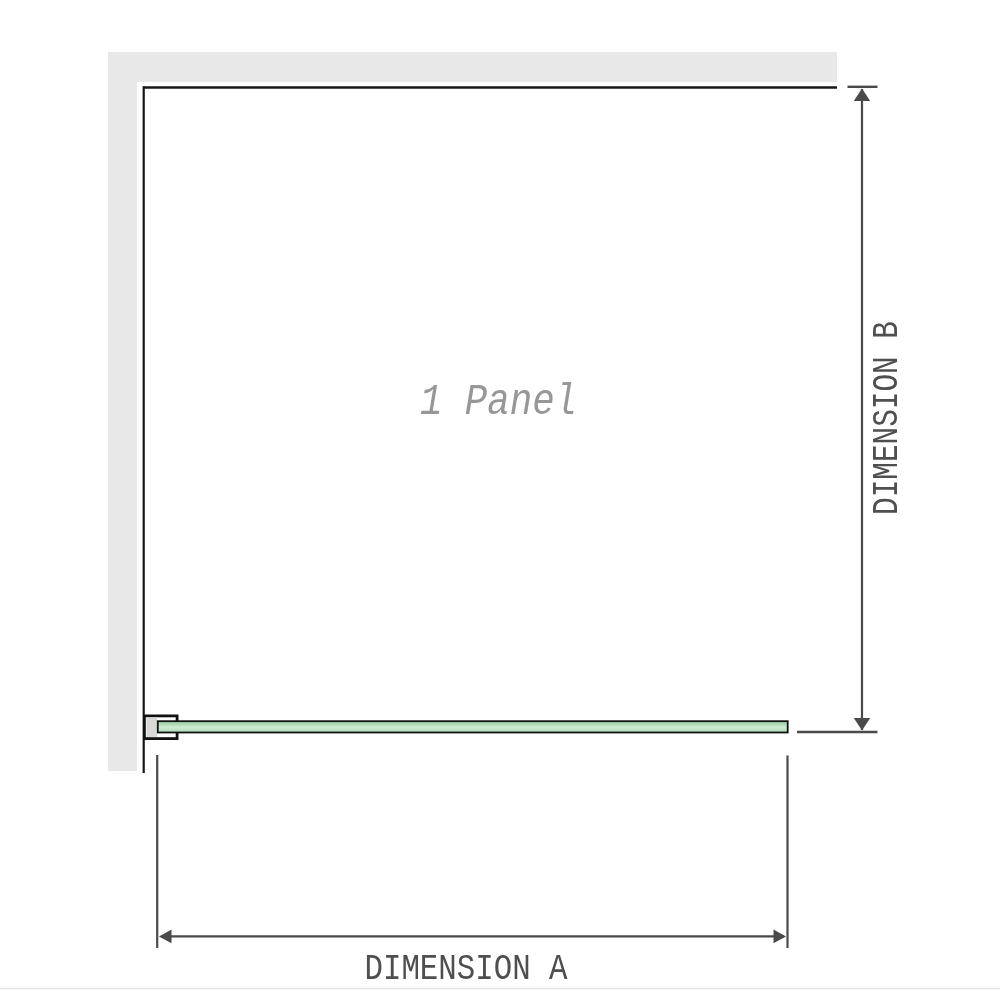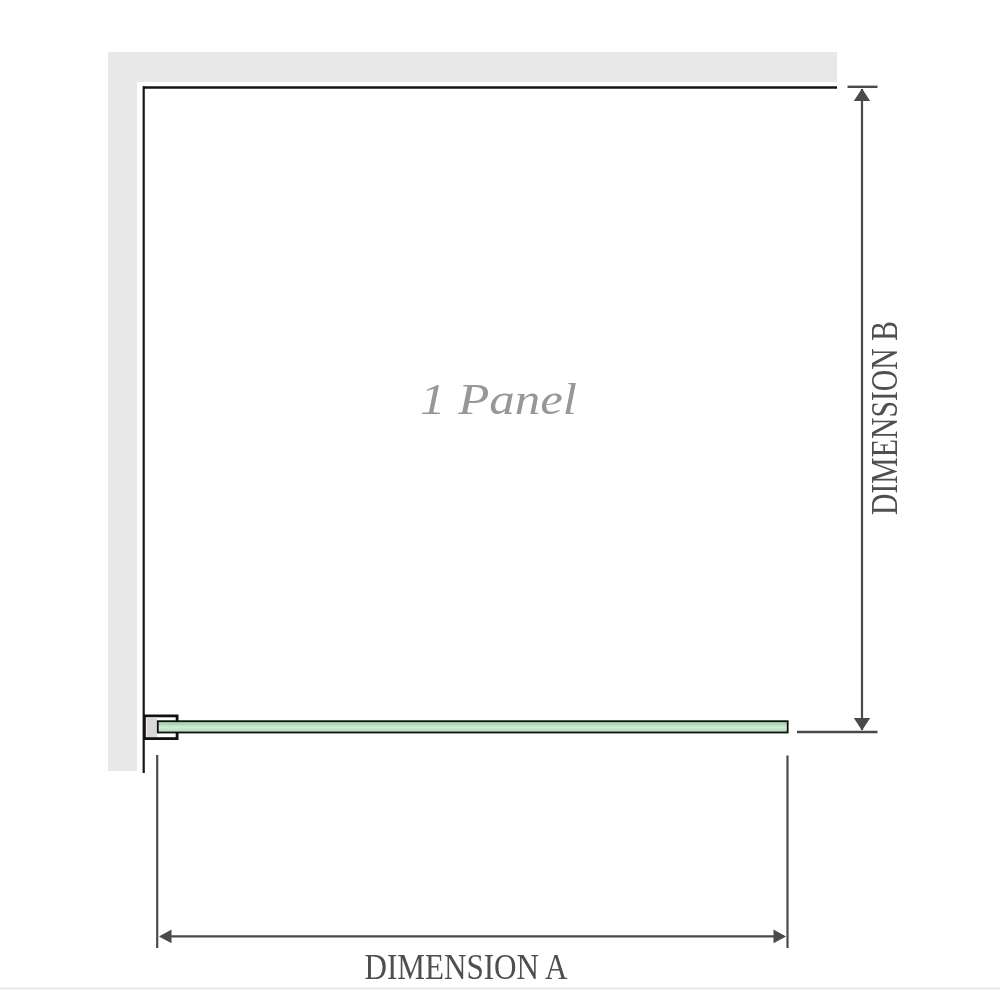--- a/index.html
+++ b/index.html
@@ -1,17 +1,17 @@
 <!DOCTYPE html>
 <html><head>
 <meta charset="utf-8">
 <style>
   html,body{margin:0;padding:0;background:#ffffff;}
   .stage{position:relative;width:1000px;height:1000px;overflow:hidden;
-         font-family:Liberation Serif, serif;text-align:right;}
+         font-family:Liberation Mono, monospace;text-align:right;}
   svg{position:absolute;left:0;top:0;}
 </style>
 </head>
 <body>
 <div class="stage">
 <svg width="1000" height="1000" viewBox="0 0 1000 1000">
   <defs>
     <linearGradient id="glass" x1="0" y1="0" x2="0" y2="1">
       <stop offset="0" stop-color="#a2d2ac"></stop>
       <stop offset="0.28" stop-color="#abd9b4"></stop>

